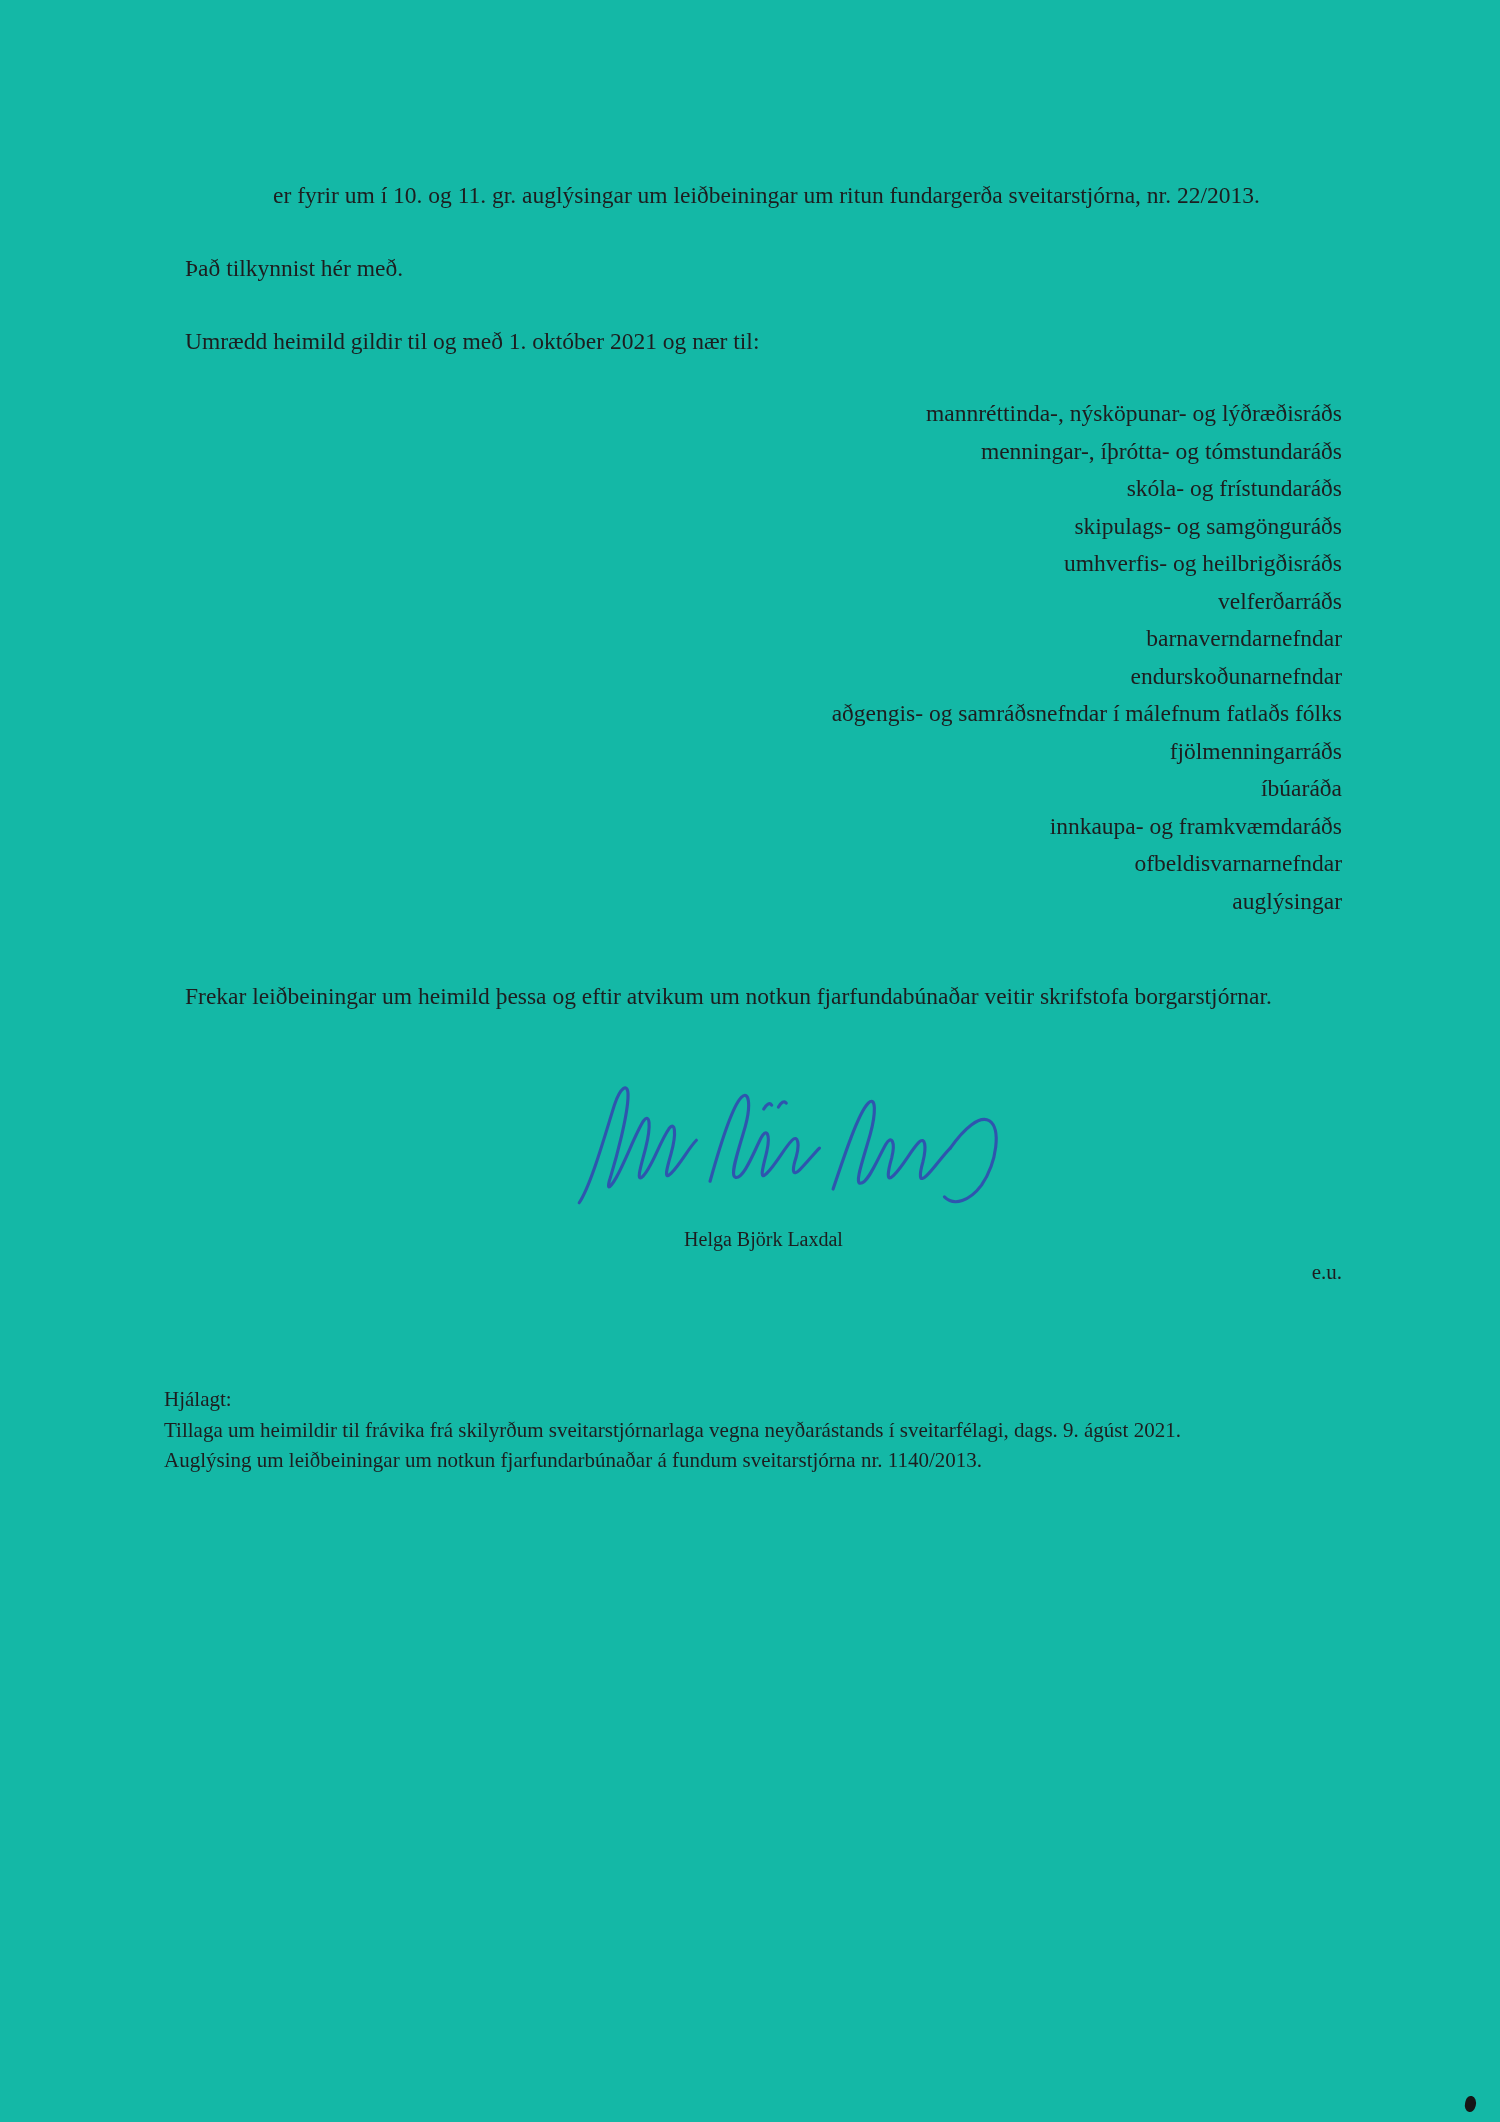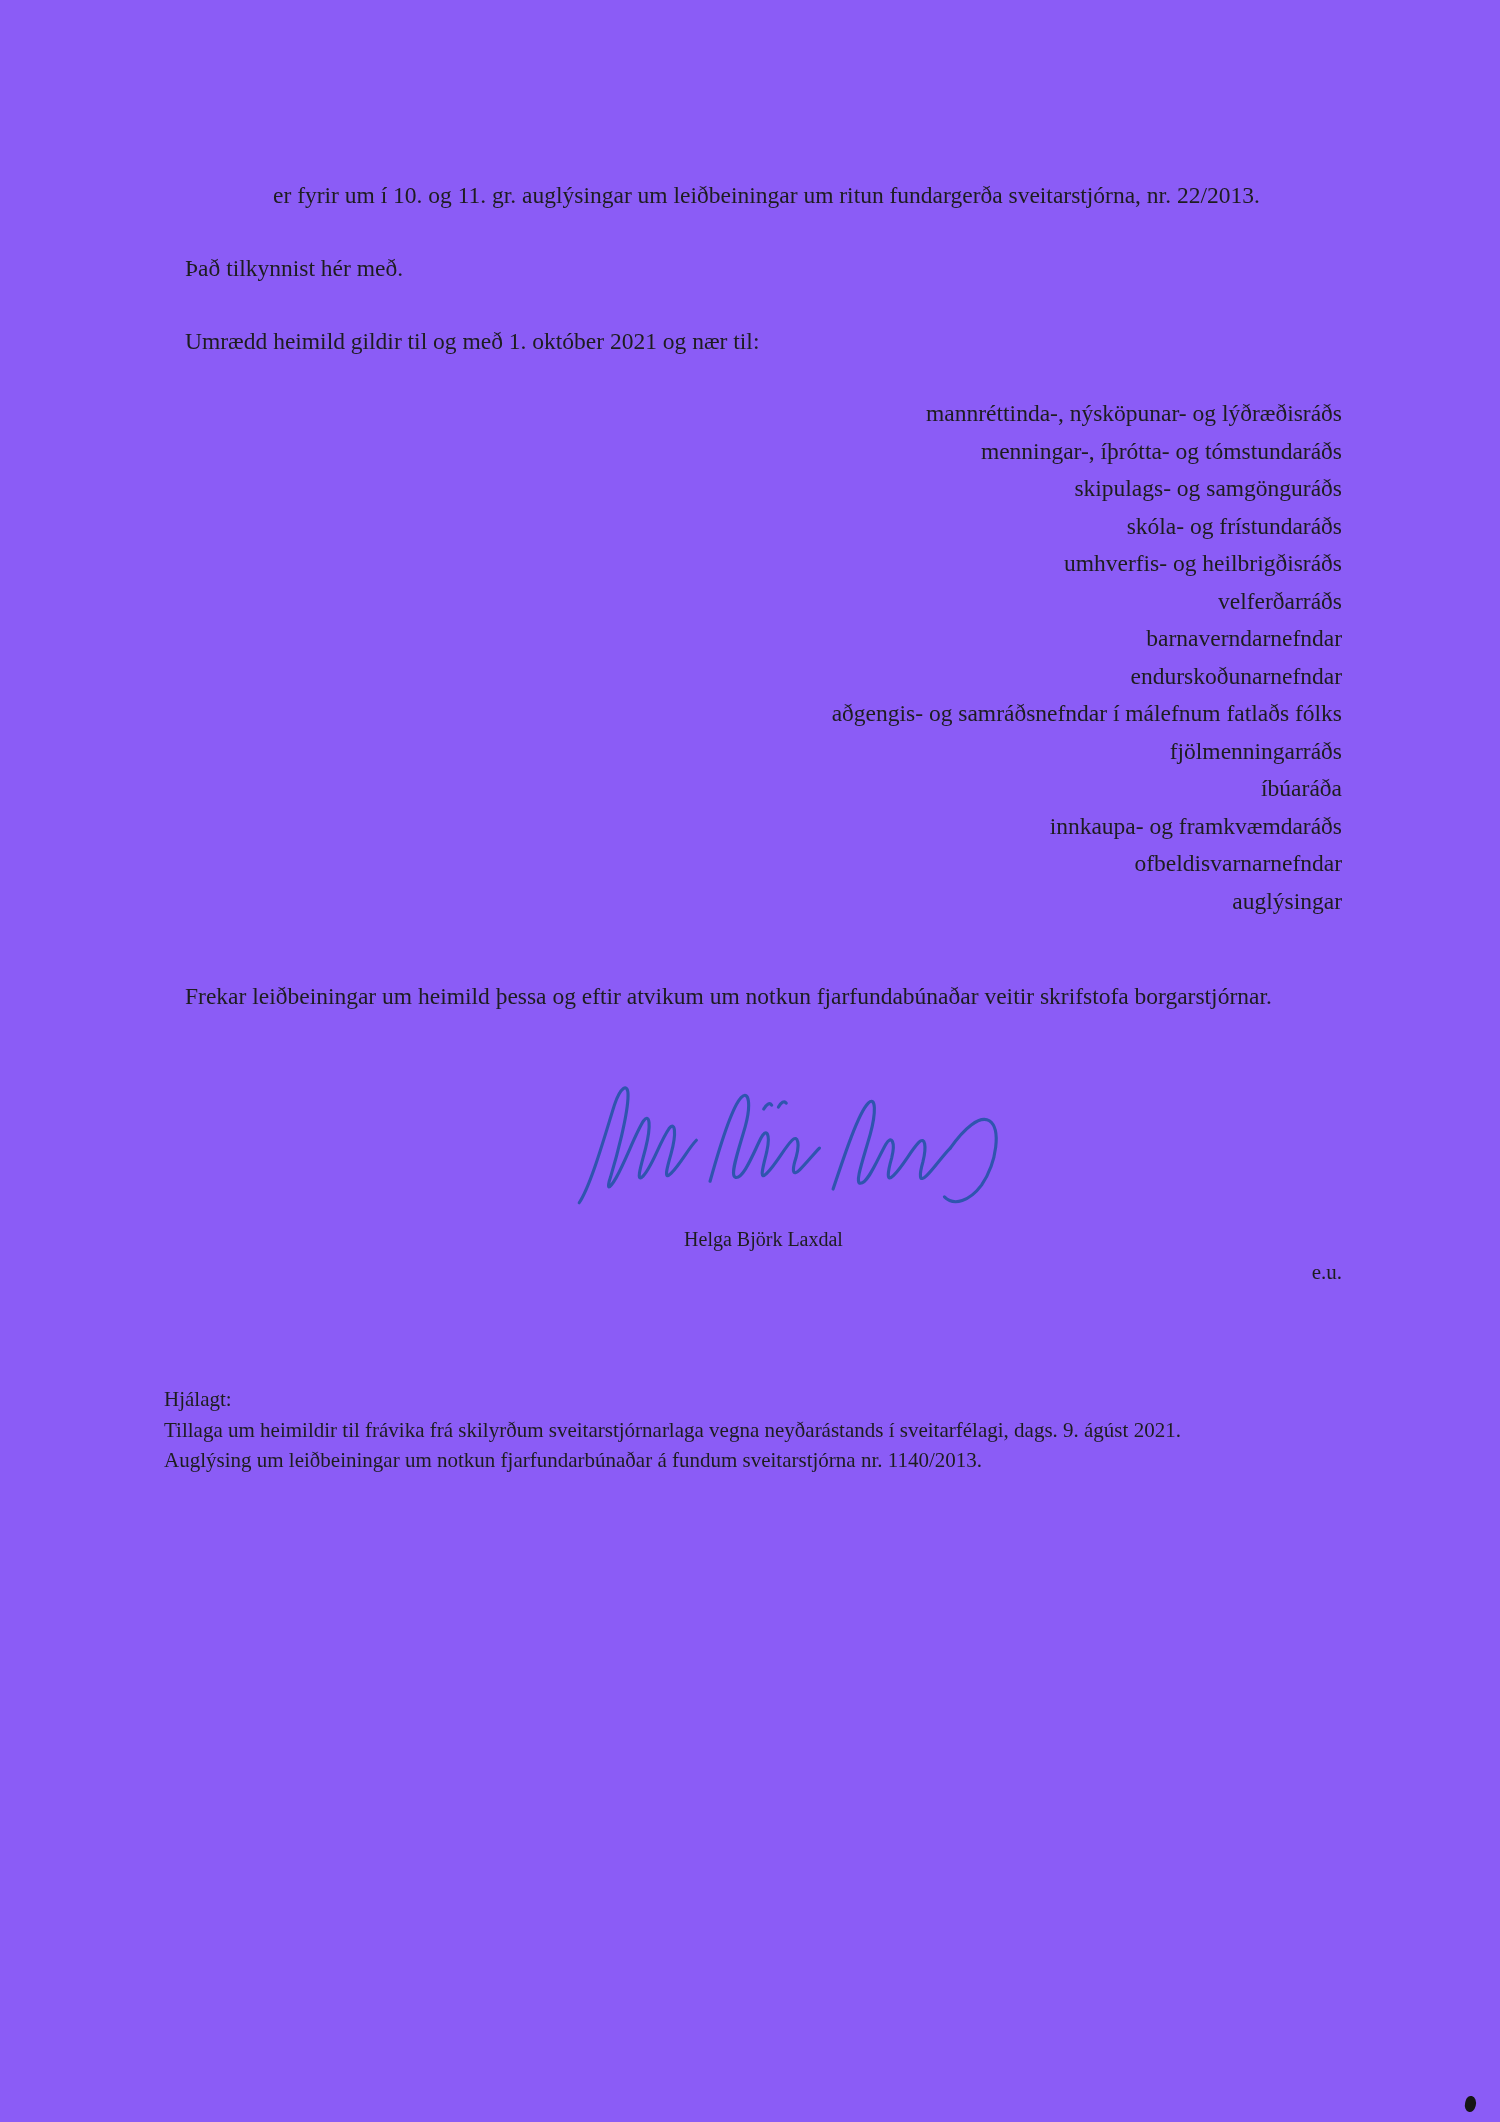--- a/index.html
+++ b/index.html
@@ -4,21 +4,21 @@
 <style>
   html, body {
     margin: 0;
     padding: 0;
     background: #ffffff;
   }
   .page {
     position: relative;
     width: 1500px;
     height: 2122px;
-    background: #8b5cf6;
+    background: #14b8a6;
     font-family: "Liberation Serif", "DejaVu Serif", serif;
     color: #1d1d1f;
     overflow: hidden;
   }
   .content {
     padding: 175px 158px 0 185px;
   }
   p { margin: 0; }
   .para {
     font-size: 23.5px;
@@ -93,22 +93,22 @@
     <p class="para intro">er fyrir um í 10. og 11. gr. auglýsingar um leiðbeiningar um ritun fundargerða sveitarstjórna, nr. 22/2013.</p>
 
 
     <p class="para single-line">Það tilkynnist hér með.</p>
 
     <p class="para single-line">Umrædd heimild gildir til og með 1. október 2021 og nær til:</p>
 
     <div class="council-list">
       <div class="council-item">mannréttinda-, nýsköpunar- og lýðræðisráðs</div>
       <div class="council-item">menningar-, íþrótta- og tómstundaráðs</div>
+      <div class="council-item">skóla- og frístundaráðs</div>
       <div class="council-item">skipulags- og samgönguráðs</div>
-      <div class="council-item">skóla- og frístundaráðs</div>
       <div class="council-item">umhverfis- og heilbrigðisráðs</div>
       <div class="council-item">velferðarráðs</div>
       <div class="council-item">barnaverndarnefndar</div>
       <div class="council-item">endurskoðunarnefndar</div>
       <div class="council-item">aðgengis- og samráðsnefndar í málefnum fatlaðs fólks</div>
       <div class="council-item">fjölmenningarráðs</div>
       <div class="council-item">íbúaráða</div>
       <div class="council-item">innkaupa- og framkvæmdaráðs</div>
       <div class="council-item">ofbeldisvarnarnefndar</div>
       <div class="council-item">auglýsingar</div>

